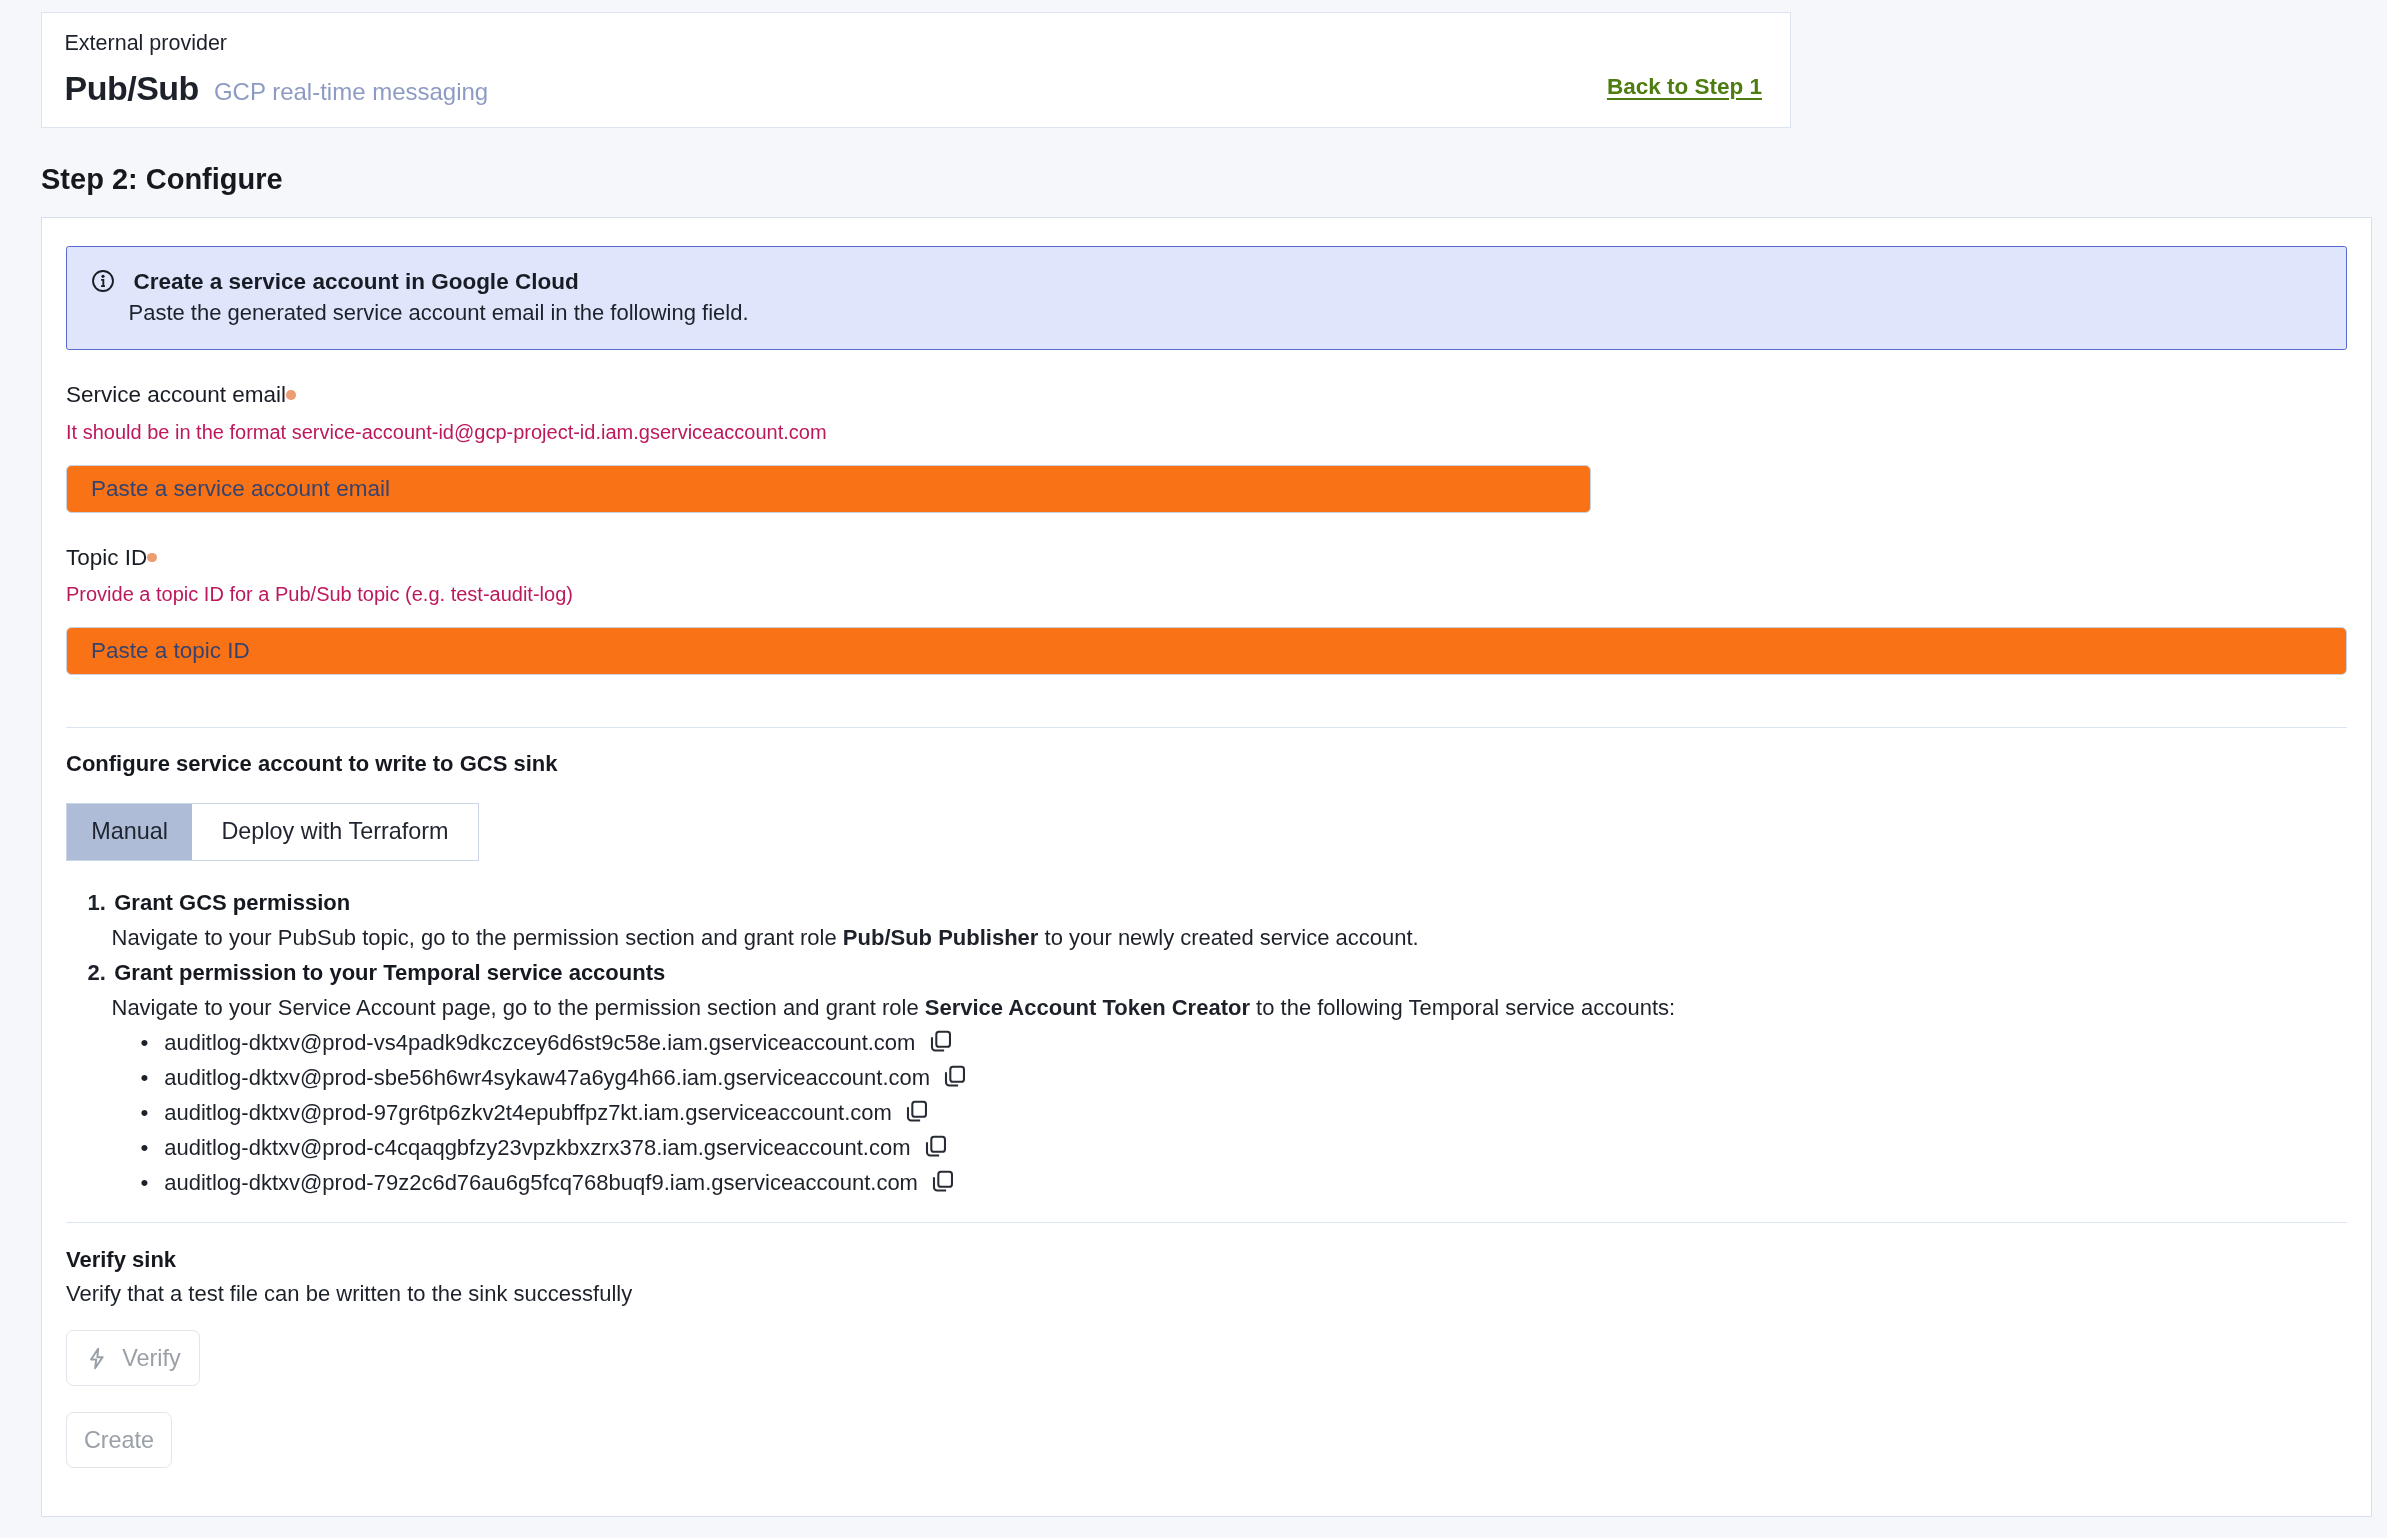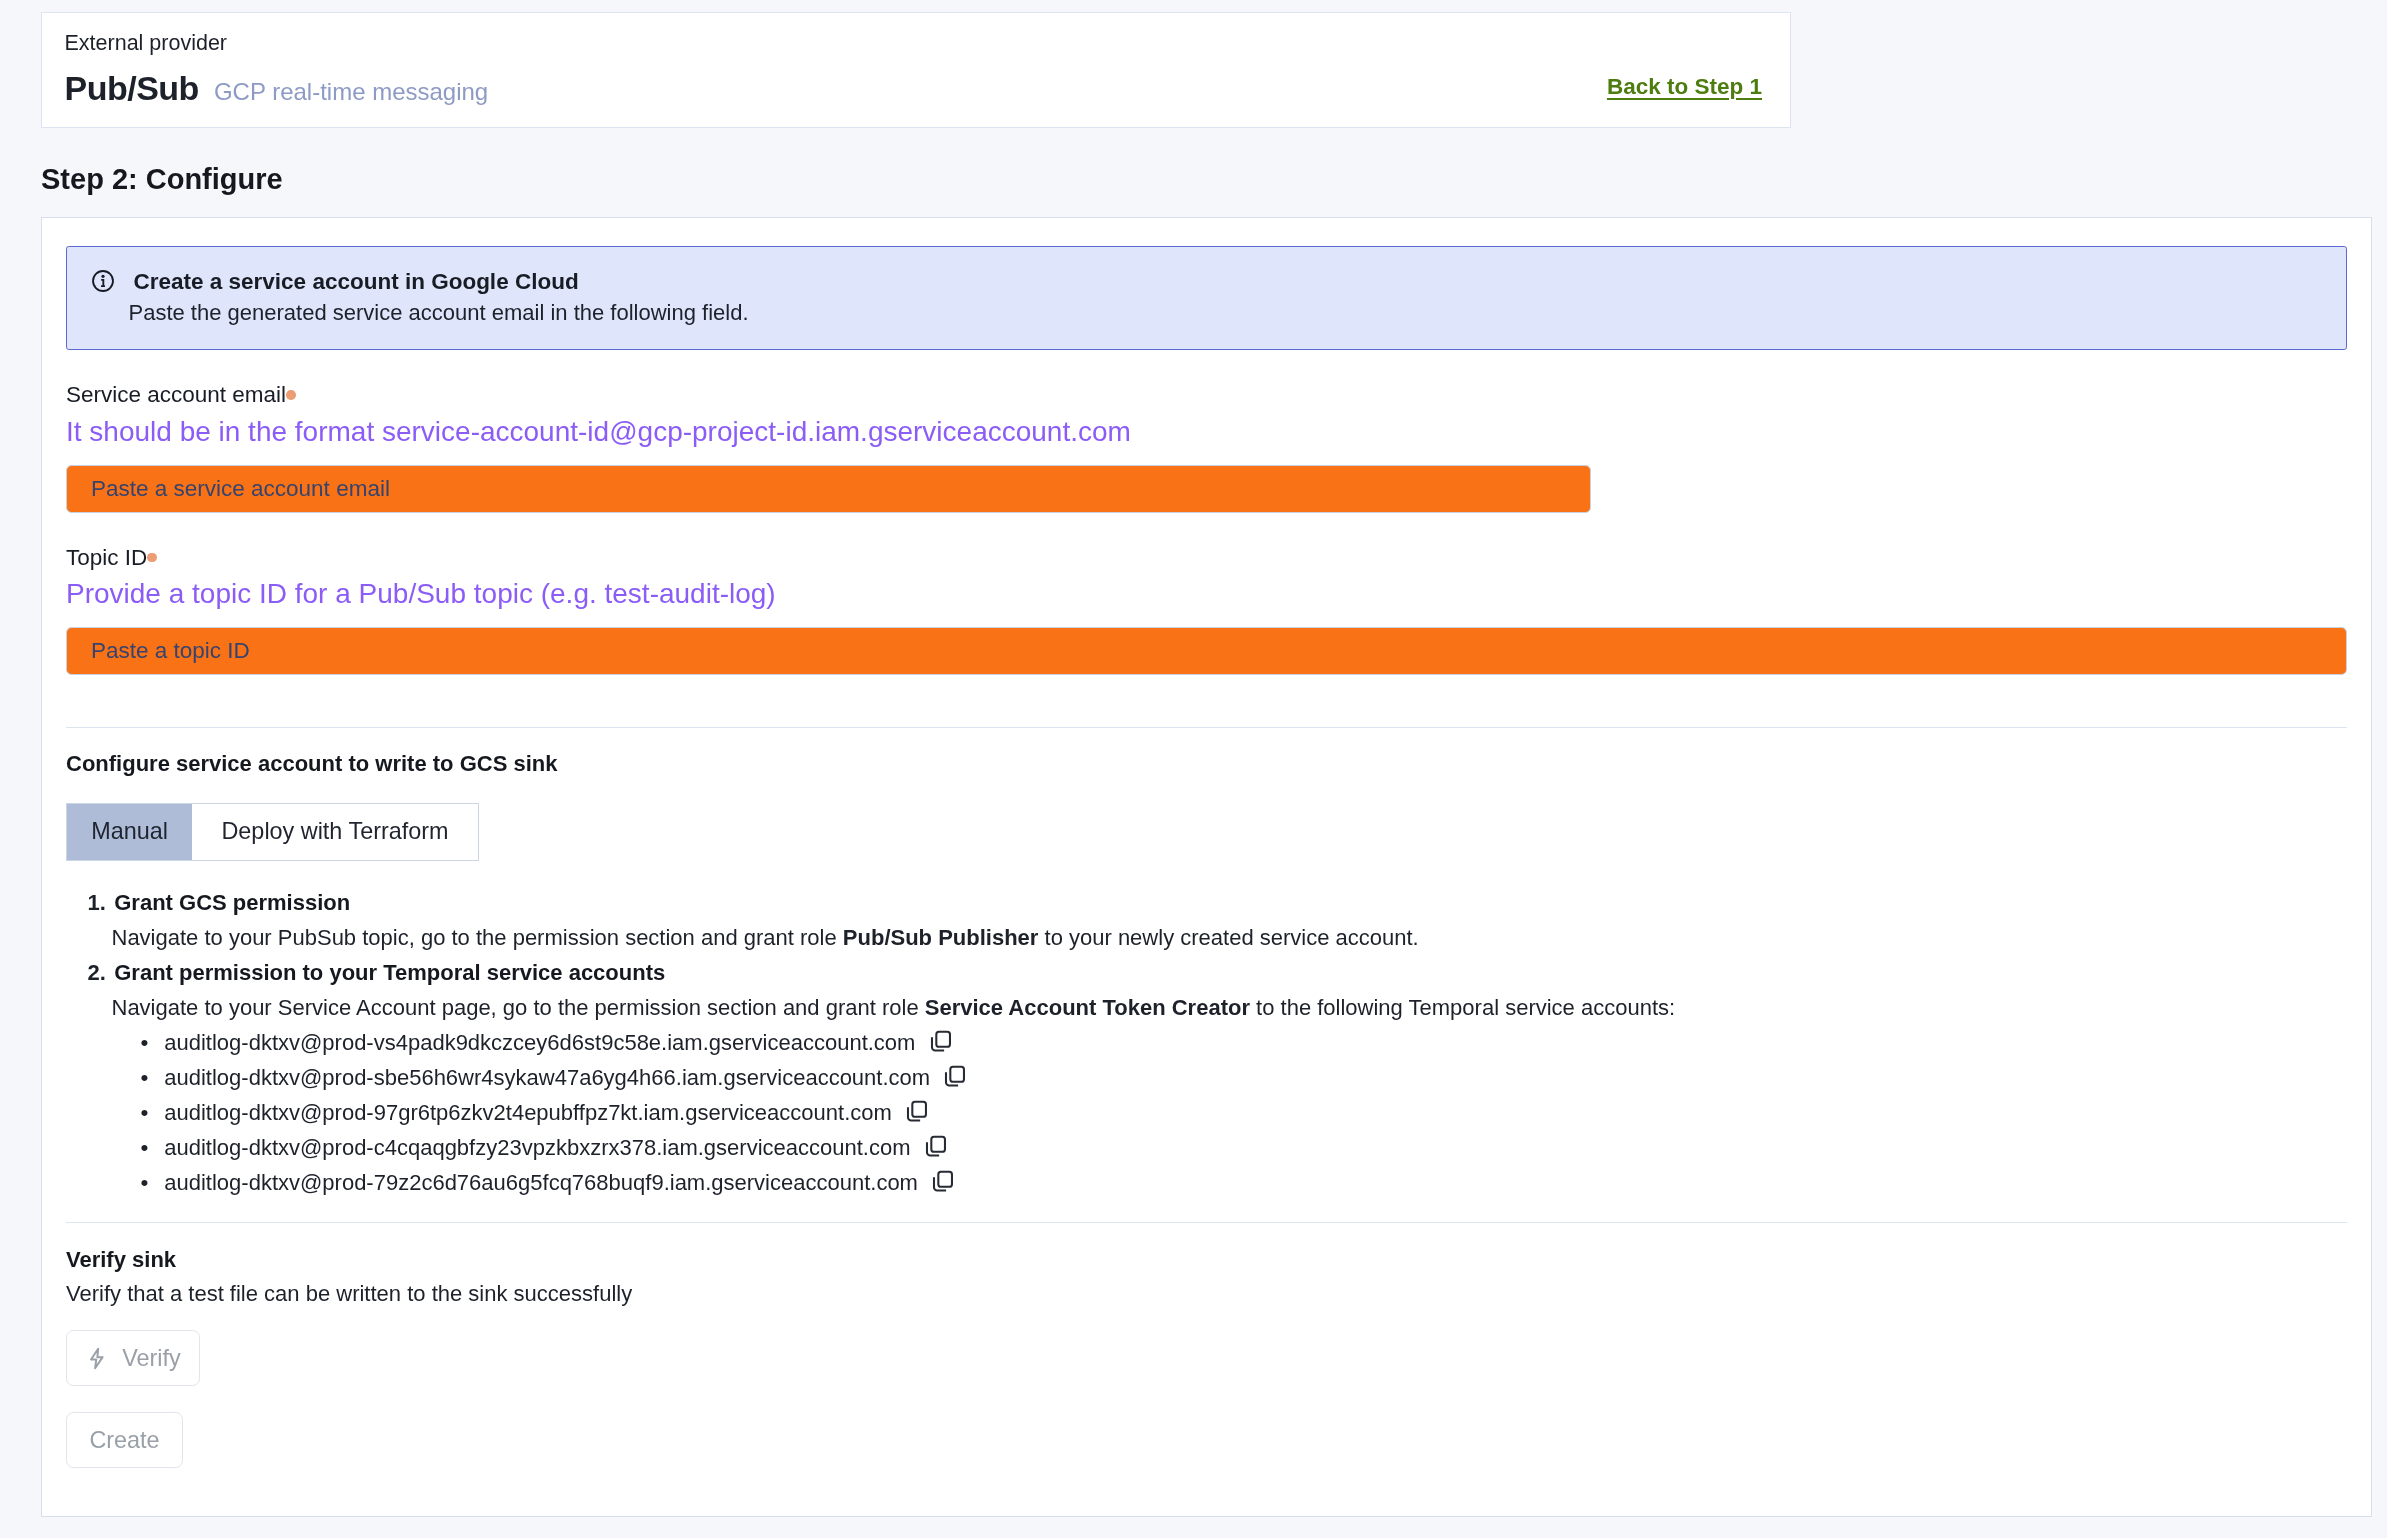--- a/index.html
+++ b/index.html
@@ -36,21 +36,21 @@
     border:1.9px solid var(--accent,#5b6ace); background:#dfe5fa;
     border-radius:2.8px; padding:19px 22.5px 20.6px 22.5px;
   }
   .banner-title-row { display:flex; align-items:center; gap:18px; font-size:22.5px; font-weight:600; line-height:31px; color:#181c24; }
   .banner-desc { margin-left:39px; font-size:22px; line-height:32px; color:#1d212a; }
   .info-icon { flex:0 0 auto; display:flex; color:#181c24; }
   
   .field-label-row { margin-top:31px; display:flex; align-items:center; gap:0; }
   .field-label { font-size:22.5px; font-weight:500; color:#181c24; line-height:28px; }
   .required-dot { width:9.4px; height:9.4px; border-radius:50%; background:var(--required,#ec9d74); }
-  .field-helper { margin-top:7.5px; font-size:28px; line-height:30px; color:#8b5cf6; }
+  .field-helper { margin-top:7.5px; font-size:20px; line-height:30px; color:#be185d; }
   .text-input {
     display:block; margin-top:18px; height:48px;
     border:0.9px solid #c7d2e3; border-radius:5.6px; background:#f97316;
     font-family:"Liberation Sans", sans-serif; font-size:22.5px; color:#1d212a;
     padding:0 24px; outline:none;
   }
   .text-input::placeholder { color:#36436e; opacity:1; }
   .input-email { width:1525px; }
   .input-topic { width:100%; }
   .divider { border:none; border-top:0.9px solid #dde4f1; margin-top:52px; }
@@ -77,21 +77,21 @@
   .copy-btn { display:flex; align-items:center; background:none; border:none; cursor:pointer; color:#272b33; padding:0; }
   
   .verify-title { margin-top:24px; font-size:22px; font-weight:700; color:#15181f; }
   .verify-desc { margin-top:4.7px; font-size:22px; line-height:31px; }
   .btn {
     display:flex; align-items:center; justify-content:center; gap:12px;
     border:0.9px solid #e1e4ea; border-radius:7.5px; background:#fff;
     color:#9aa0a8; font-size:23.4px; font-family:"Liberation Sans", sans-serif; cursor:default;
   }
   .btn-verify { margin-top:21.5px; width:134px; height:56px; }
-  .btn-create { margin-top:26px; width:117px; height:56px; }
+  .btn-create { margin-top:26px; width:106px; height:56px; }
   svg { display:block; }
 </style>
 </head>
 <body>
 
 <div class="provider-card">
   <div>
     <div class="provider-eyebrow">External provider</div>
     <div class="provider-name-row">
       <span class="provider-name">Pub/Sub</span>

